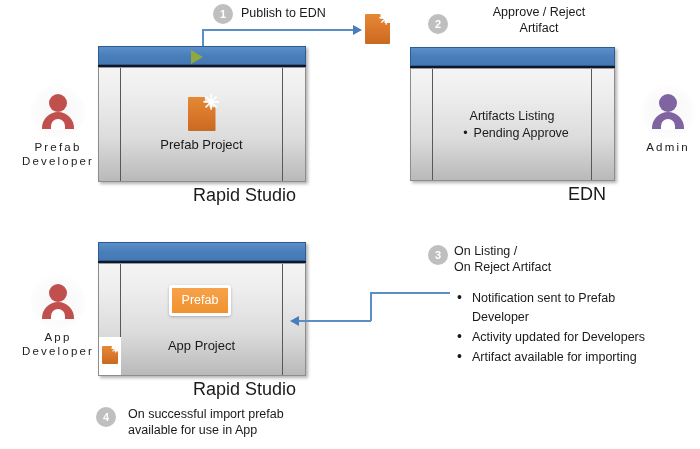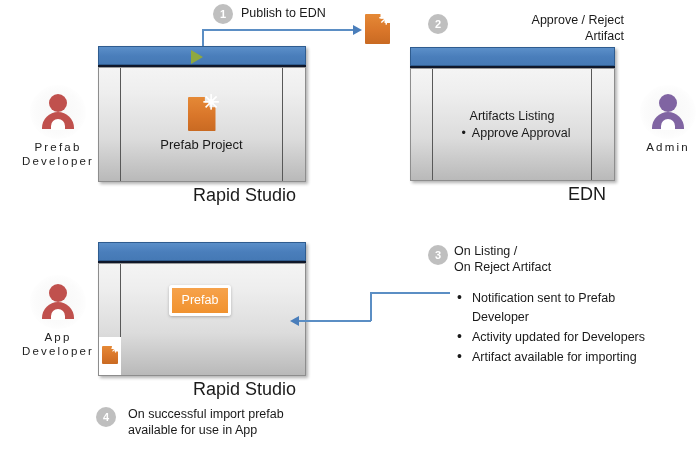--- a/index.html
+++ b/index.html
@@ -288,21 +288,21 @@
           <rect x="10.8" y="15.5" width="2.4" height="8" transform="rotate(45 12 12)"></rect>
           <rect x="0.5" y="10.8" width="8" height="2.4" transform="rotate(45 12 12)"></rect>
           <rect x="15.5" y="10.8" width="8" height="2.4" transform="rotate(45 12 12)"></rect>
         </g>
       </svg>
     </div>
   </div>
 
   
   <div class="badge" style="left:428px; top:14px;">2</div>
-  <div class="step-text center" style="left:454px; top:12px; width:170px; text-align:right;">Approve / Reject
+  <div class="step-text center" style="left:454px; top:4px; width:170px; text-align:center;">Approve / Reject
 Artifact</div>
 
   
   <div class="person-wrap" style="left:10px; top:85px;">
     <div class="person-glow">
       <div class="person-head" style="background:#c0504d;"></div>
       <div class="person-body" style="background:#c0504d;"></div>
     </div>
     <div class="person-label">Prefab
 Developer</div>
@@ -345,21 +345,21 @@
 
   
   <div class="window" style="left:410px; top:47px; width:205px; height:134px;">
     <div class="win-title"></div>
     <div class="win-body">
       <div class="pane pane-left"></div>
       <div class="pane pane-main">
         <div class="pane-main-inner">
           <div class="listing">
             <div>Artifacts Listing</div>
-            <div class="sub">Approve Approval</div>
+            <div class="sub">Pending Approve</div>
           </div>
         </div>
       </div>
       <div class="pane pane-right"></div>
     </div>
   </div>
   <div class="win-caption" style="left:568px; top:184px;">EDN</div>
 
   
   <div class="person-wrap" style="left:620px; top:85px;">
@@ -378,20 +378,26 @@
     </div>
     <div class="person-label">App
 Developer</div>
   </div>
 
   
   <div class="window" style="left:98px; top:242px; width:208px; height:134px;">
     <div class="win-title"></div>
     <div class="win-body">
       <div class="pane pane-left"></div>
+      <div class="pane pane-main">
+        <div class="pane-main-inner">
+          <div style="height:46px;"></div>
+          <div class="proj-label">App  Project</div>
+        </div>
+      </div>
       <div class="pane pane-right"></div>
     </div>
   </div>
 
   
   <div class="prefab-btn" style="left:169px; top:285px; width:62px; height:31px; line-height:25px;">Prefab</div>
 
   
   <div class="chip" style="left:99px; top:337px; width:22px; height:38px;">
     <div class="artifact" style="position:absolute; left:3px; top:9px; width:16px; height:18px;">

